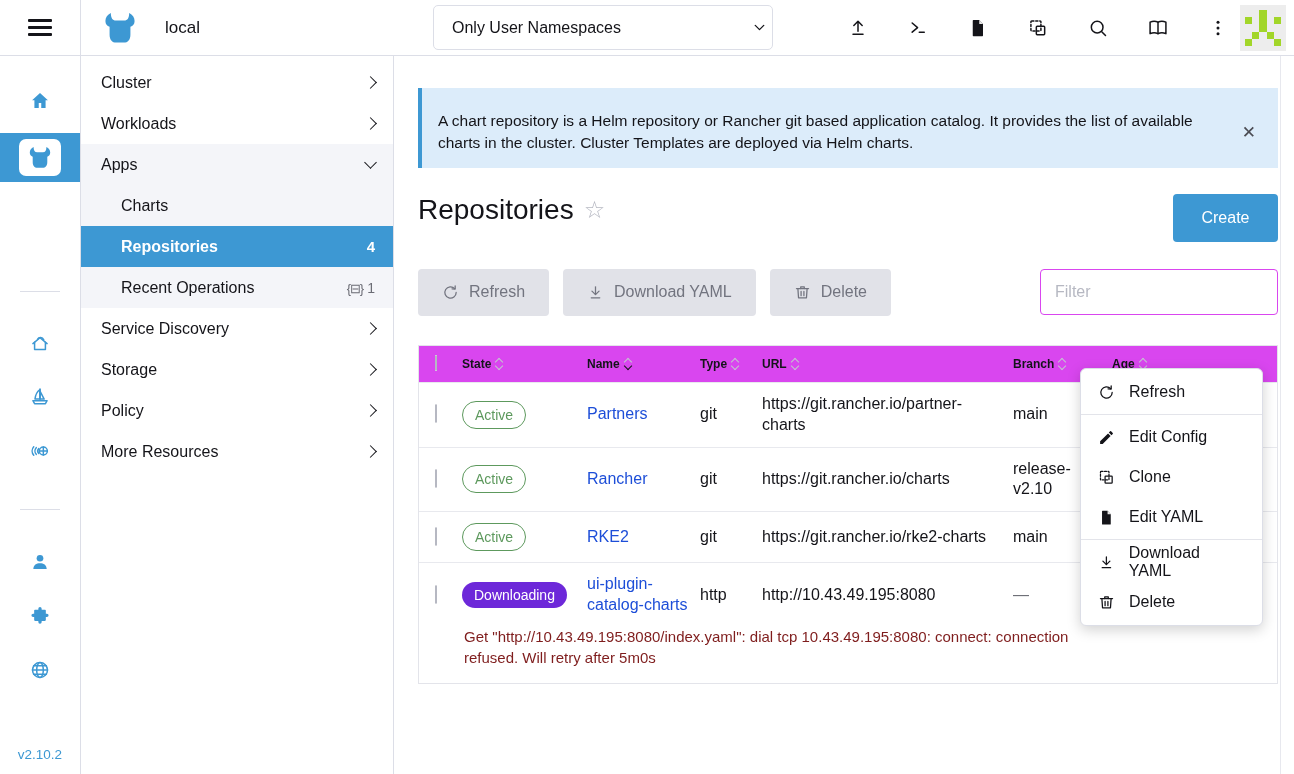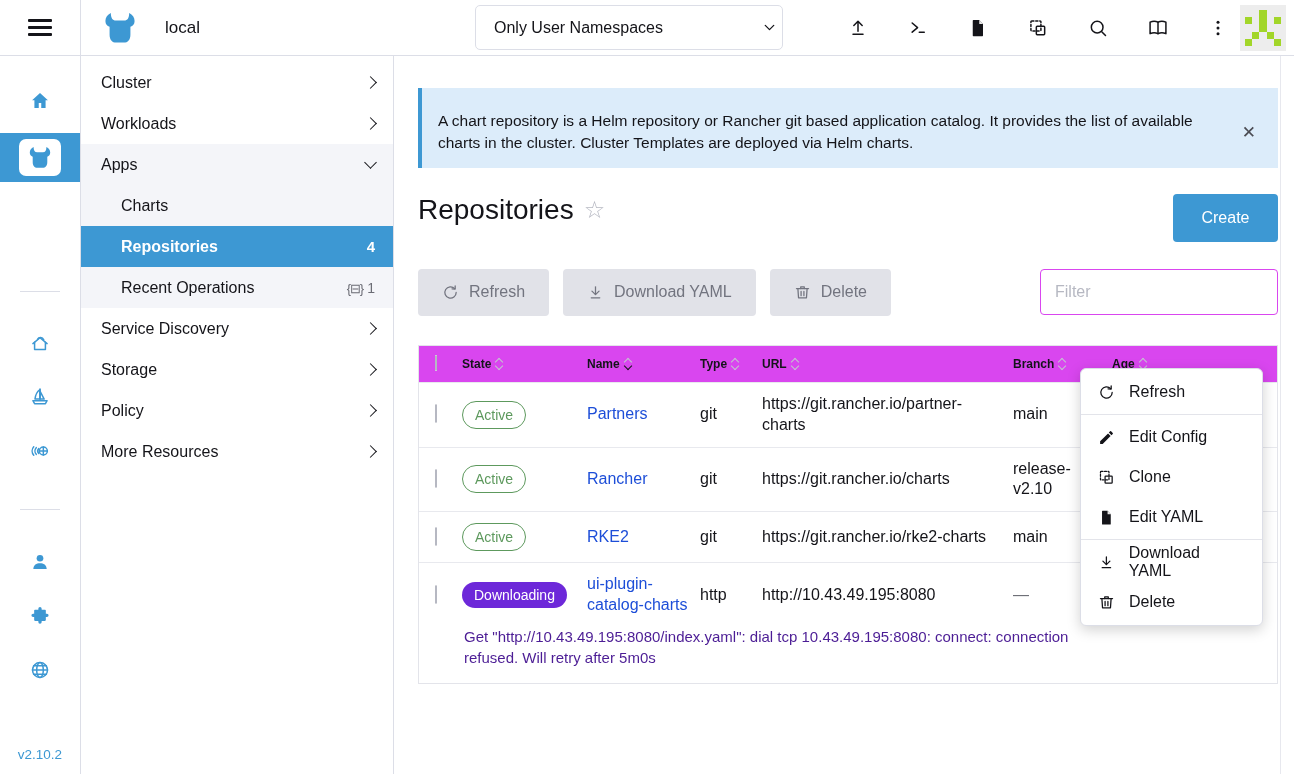--- a/index.html
+++ b/index.html
@@ -12,21 +12,21 @@
   .ic.sm { width:17px; height:17px; }
 
   
   .header { position:absolute; top:0; left:0; right:0; height:56px; background:#fff; border-bottom:1px solid #dcdee7; display:flex; align-items:center; z-index:20; }
   .burger-box { width:81px; height:100%; display:flex; align-items:center; justify-content:center; border-right:1px solid #dcdee7; cursor:pointer; }
   .burger { display:flex; flex-direction:column; gap:4px; }
   .burger i { display:block; width:24px; height:3px; background:#141419; border-radius:1px; }
   .brand { display:flex; align-items:center; gap:28px; margin-left:22px; }
   .brand .cow { width:34px; height:30px; }
   .cluster-name { font-size:17px; font-weight:500; }
-  .ns-select { position:absolute; left:475px; top:5px; width:308px; height:45px; border:1px solid #dcdee7; border-radius:5px; background:#fff; display:flex; align-items:center; padding:0 4px 0 18px; cursor:pointer; }
+  .ns-select { position:absolute; left:433px; top:5px; width:340px; height:45px; border:1px solid #dcdee7; border-radius:5px; background:#fff; display:flex; align-items:center; padding:0 4px 0 18px; cursor:pointer; }
   .ns-select span { flex:1; font-size:16px; }
   .hdr-icons { position:absolute; right:66px; top:0; height:56px; display:flex; align-items:center; gap:40px; color:#141419; }
   .hdr-icons .hbtn { cursor:pointer; }
   .avatar { position:absolute; right:8px; top:5px; width:46px; height:46px; background:#ededed; display:grid; grid-template-columns:repeat(5,1fr); grid-template-rows:repeat(5,1fr); padding:5px; cursor:pointer; }
   .avatar i { background:transparent; }
   .avatar i.g { background:#a2d629; }
 
   
   .strip { position:absolute; top:56px; left:0; width:81px; bottom:0; background:#fff; border-right:1px solid #dcdee7; }
   .strip .sic { position:absolute; left:0; width:80px; display:flex; justify-content:center; color:#3d98d3; cursor:pointer; }
@@ -79,21 +79,21 @@
   .sort .chev.on { border-color:#141419; }
   .tbody .trow { border-top:1px solid #e8e9ee; padding:11px 0; }
   .cell { padding-right:10px; line-height:1.3; }
   .cb { width:16px; height:16px; border:1px solid #b6b8c2; border-radius:3px; background:#fff; margin-left:16px; cursor:pointer; }
   .badge { display:inline-block; padding:4px 12px; border-radius:14px; font-size:14px; }
   .badge-active { color:#5d995d; border:1px solid #5d995d; background:transparent; }
   .badge-error { color:#fff; background:#6d28d9; }
   .link { color:#1d4ed8; cursor:pointer; overflow-wrap:break-word; }
   .wrap { overflow-wrap:break-word; }
   .dim { color:#6b6c75; }
-  .err-row { grid-column:1 / -1; color:#4c1d95; font-size:15px; line-height:1.4; padding:10px 180px 4px 45px; }
+  .err-row { grid-column:1 / -1; color:#7f1d1d; font-size:15px; line-height:1.4; padding:10px 180px 4px 45px; }
 
   
   .peek-btn { position:absolute; left:1233px; top:588px; width:30px; height:34px; background:#dce8f4; border-radius:4px; z-index:5; }
   .peek-btn::after { content:""; position:absolute; left:12px; top:4px; width:6px; height:5px; background:#3d98d3; }
   .menu { position:absolute; left:1080px; top:368px; width:183px; background:#fff; border:1px solid #dcdee7; border-radius:6px; box-shadow:0 4px 14px rgba(0,0,0,.18); padding:3px 0; z-index:10; }
   .menu-item { height:40px; display:flex; align-items:center; gap:14px; padding:0 17px; font-size:16px; cursor:pointer; }
   .menu-item .mi { color:#141419; }
   .menu-div { height:1px; background:#e3e4ea; margin:2px 0; }
 </style>
 </head>

